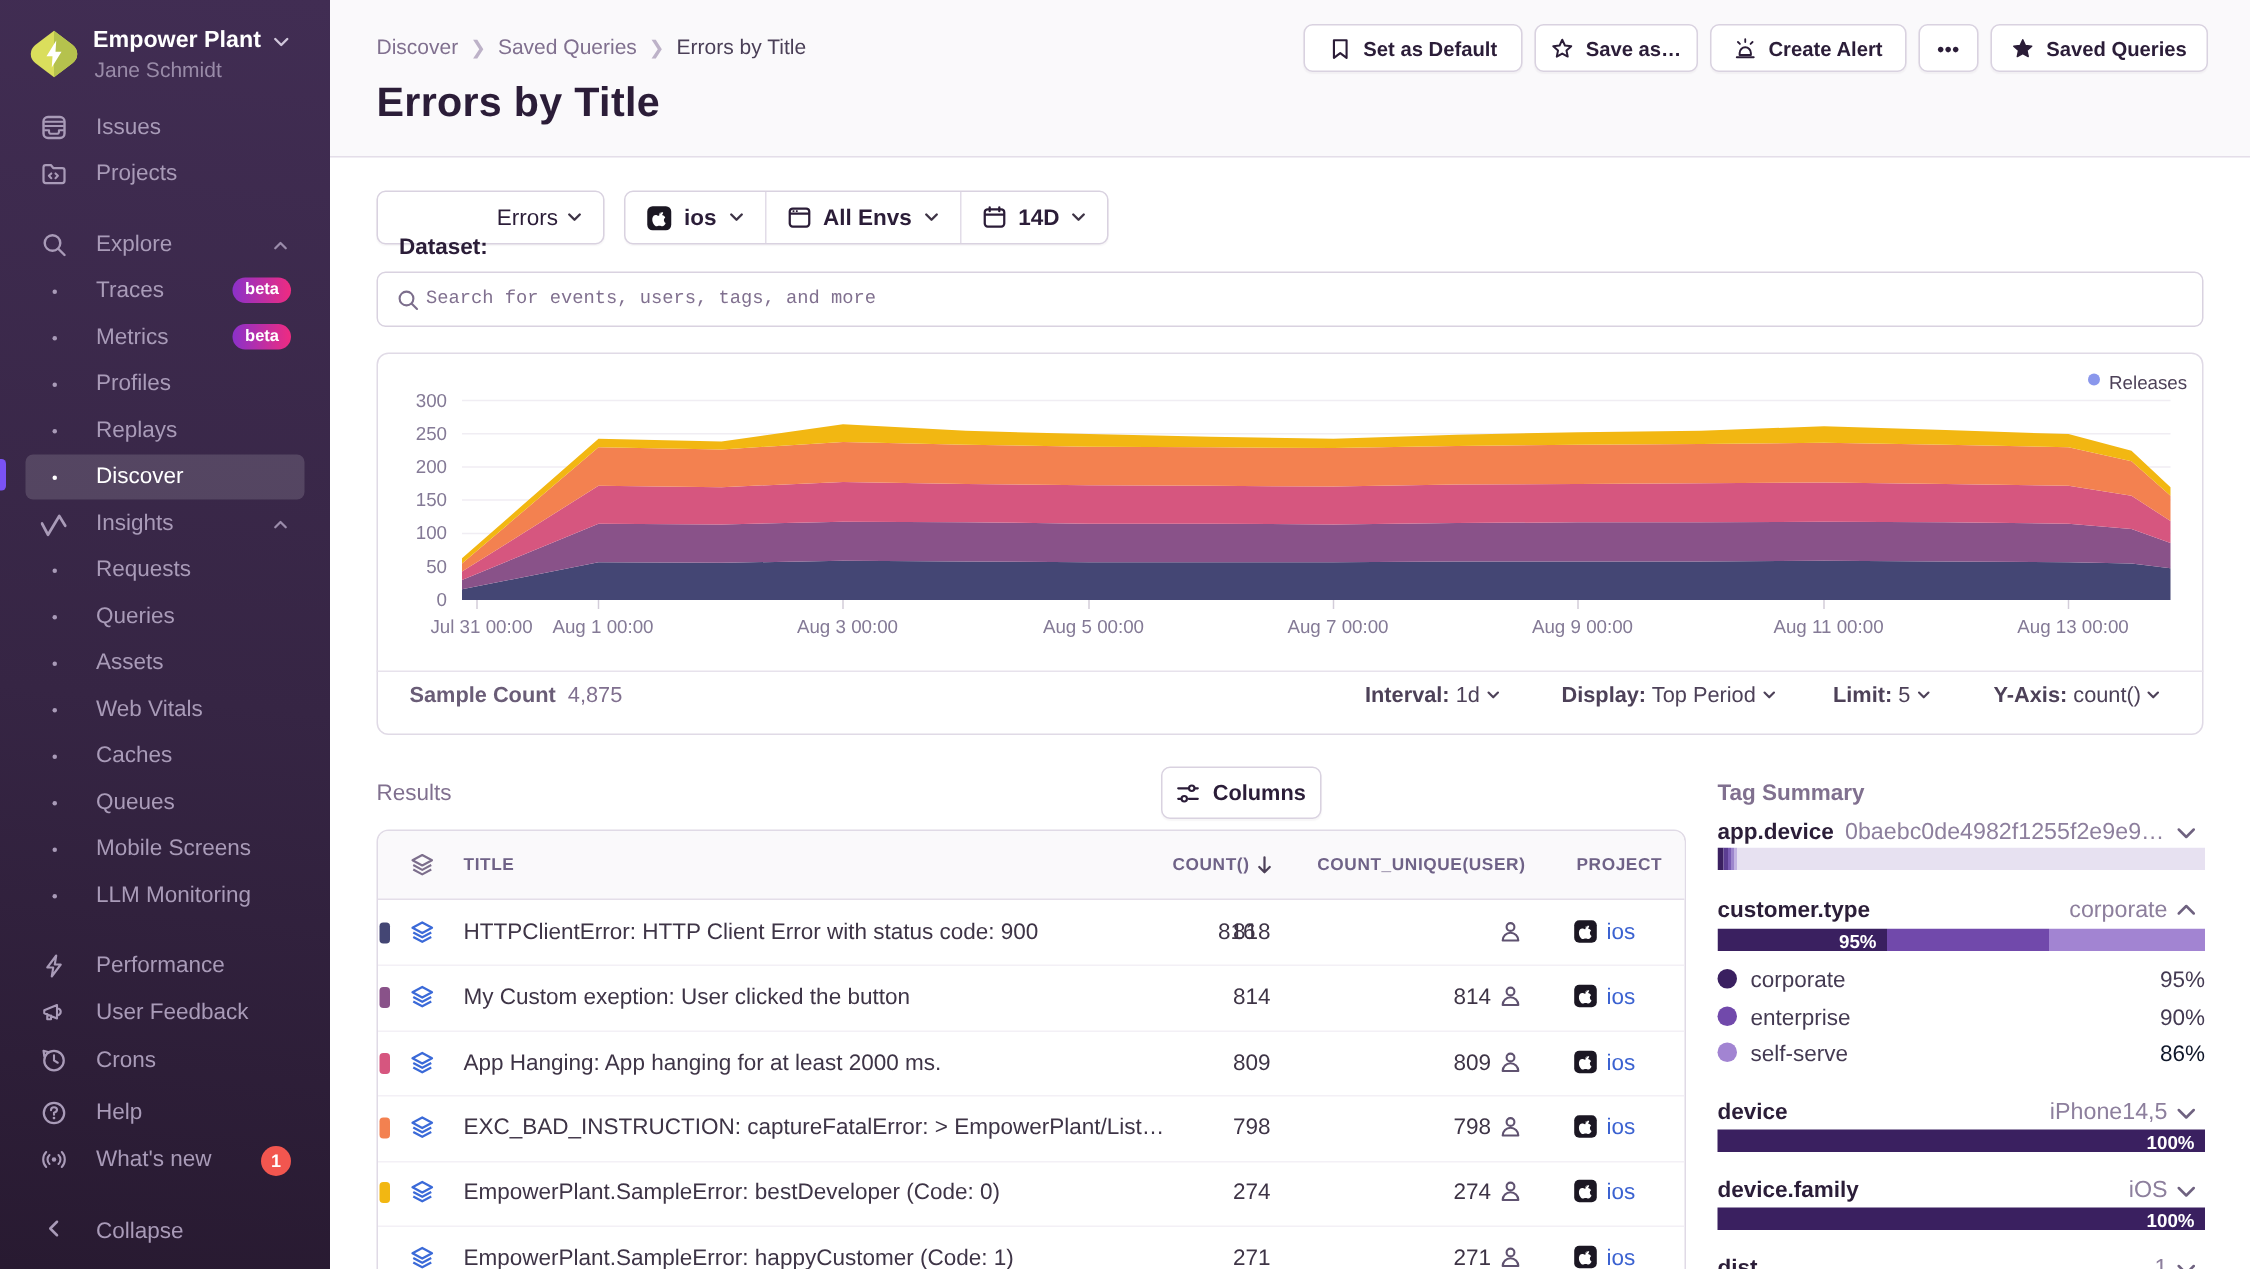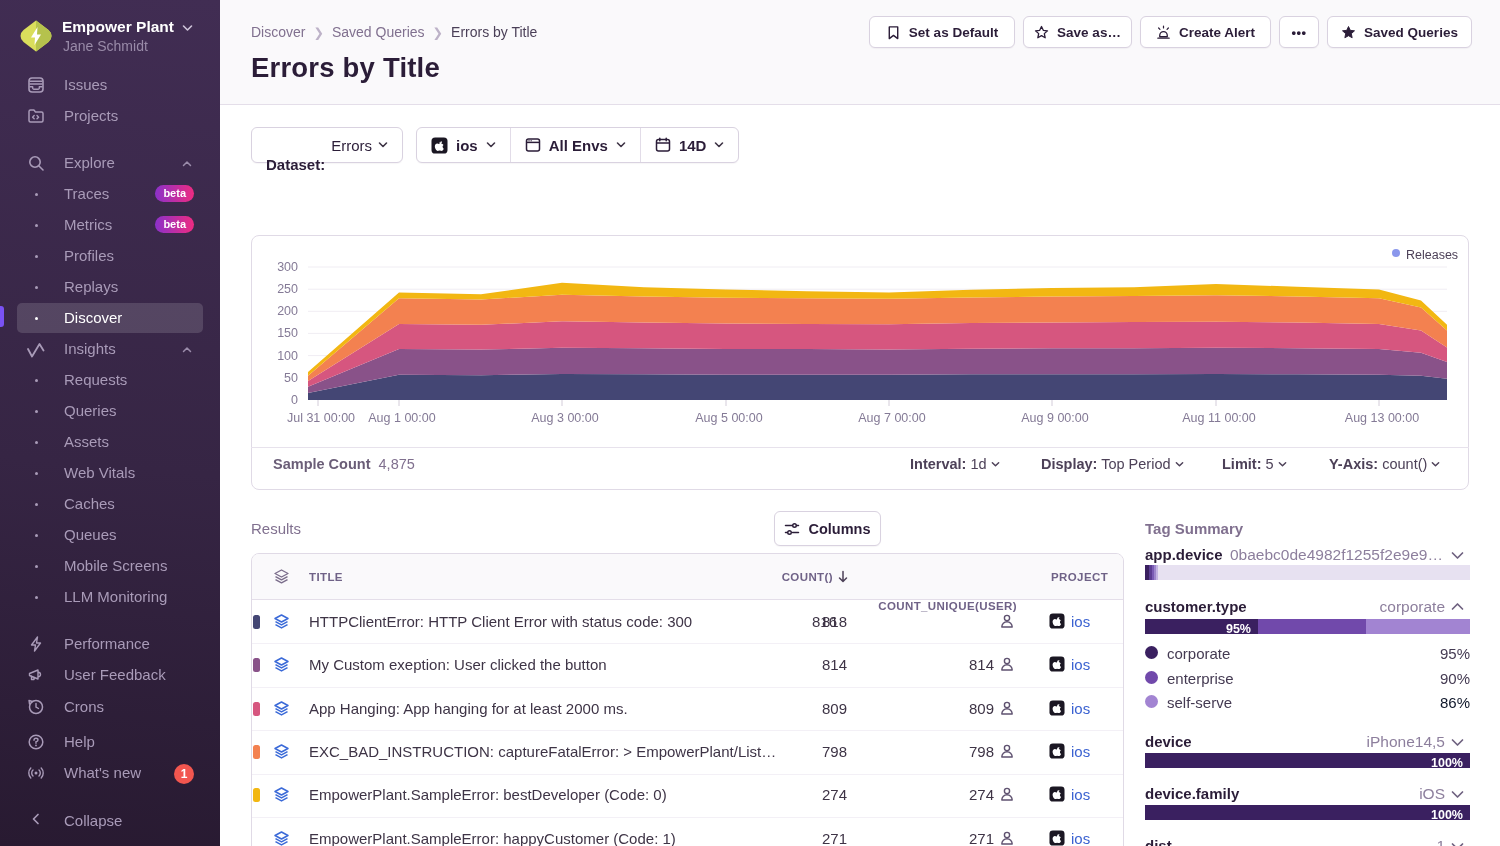--- a/index.html
+++ b/index.html
@@ -230,20 +230,27 @@
           <path d="M1.5 6 h13" stroke="#2b1d38" stroke-width="1.5"></path>
           <path d="M4.8 1.2 v2.6 M11.2 1.2 v2.6" stroke="#2b1d38" stroke-width="1.5" stroke-linecap="round"></path>
         </svg>
         <span>14D</span>
         <svg class="chev" viewBox="0 0 10 10">
           <path d="M1.5 3 L5 6.5 L8.5 3" fill="none" stroke="#3e3446" stroke-width="1.6" stroke-linecap="round" stroke-linejoin="round"></path>
         </svg>
       </div>
   </div>
 
+  <div class="abs" style="left:251px;top:181px;width:1218px;height:37px;background:#fff;border:1px solid #d9d2e0;border-radius:6px;">
+    <svg class="abs" style="left:12px;top:10px" width="16" height="16" viewBox="0 0 16 16">
+        <circle cx="7" cy="7" r="4.6" fill="none" stroke="#7c6e8c" stroke-width="1.4"></circle>
+        <path d="M10.5 10.5 L14 14" stroke="#7c6e8c" stroke-width="1.4" stroke-linecap="round"></path>
+      </svg>
+    <div class="abs" style="left:32px;top:10px;font-family:'Liberation Mono',monospace;font-size:12.5px;color:#80708f;">Search for events, users, tags, and more</div>
+  </div>
 
   <div class="panel" style="left:251px;top:235px;width:1218px;height:255px;"></div>
   <div class="abs" style="left:1392px;top:249px;width:8px;height:8px;border-radius:50%;background:#8a97ec;"></div>
   <div class="abs" style="left:1406px;top:248px;font-size:12.5px;color:#4d4158;">Releases</div>
   <svg class="abs" style="left:252px;top:240px;" width="1216" height="200" viewBox="0 0 1216 200">
     <g stroke="#f0edf3" stroke-width="1">
       <line x1="56" y1="27" x2="1195" y2="27"></line>
         <line x1="56" y1="49.2" x2="1195" y2="49.2"></line>
         <line x1="56" y1="71.3" x2="1195" y2="71.3"></line>
         <line x1="56" y1="93.4" x2="1195" y2="93.4"></line>
@@ -321,29 +328,29 @@
     <div class="abs" style="left:0;top:0;width:873px;height:46px;background:#faf9fb;border-bottom:1px solid #e4dee9;"></div>
     <svg class="abs" style="left:21px;top:14px" width="17" height="17" viewBox="0 0 17 17">
         <path d="M8.5 2 L15 5.5 L8.5 9 L2 5.5 Z" fill="none" stroke="#7c6e8c" stroke-width="1.4" stroke-linejoin="round"></path>
         <path d="M2.5 8.7 L8.5 11.9 L14.5 8.7 M2.5 11.7 L8.5 14.9 L14.5 11.7" fill="none" stroke="#7c6e8c" stroke-width="1.4" stroke-linejoin="round"></path>
       </svg>
     <div class="abs th" style="left:57px;top:17px;">TITLE</div>
     <div class="abs th" style="left:440px;top:17px;width:141px;text-align:right;">COUNT()</div>
     <svg class="abs" style="left:585px;top:16px" width="12" height="13" viewBox="0 0 12 13">
         <path d="M6 1.5 V11 M2.5 8 L6 11.5 L9.5 8" fill="none" stroke="#4d4158" stroke-width="1.5" stroke-linecap="round" stroke-linejoin="round"></path>
       </svg>
-    <div class="abs th" style="left:620px;top:17px;width:145px;text-align:right;margin-top:29px;">COUNT_UNIQUE(USER)</div>
+    <div class="abs th" style="left:620px;top:17px;width:145px;text-align:right;">COUNT_UNIQUE(USER)</div>
     <div class="abs th" style="left:799px;top:17px;">PROJECT</div>
     <div id="rows">
         <div class="chip" style="top:61px;background:#444674;"></div>
         <svg class="abs" style="left:21px;top:59px" width="17" height="17" viewBox="0 0 17 17">
           <path d="M8.5 2 L15 5.5 L8.5 9 L2 5.5 Z" fill="none" stroke="#3b6ad8" stroke-width="1.5" stroke-linejoin="round"></path>
           <path d="M2.5 8.7 L8.5 11.9 L14.5 8.7 M2.5 11.7 L8.5 14.9 L14.5 11.7" fill="none" stroke="#3b6ad8" stroke-width="1.5" stroke-linejoin="round"></path>
         </svg>
-        <div class="abs cell" style="left:57px;top:59px;">HTTPClientError: HTTP Client Error with status code: 300</div>
+        <div class="abs cell" style="left:57px;top:59px;">HTTPClientError: HTTP Client Error with status code: 900</div>
         <div class="abs cell" style="left:440px;top:59px;width:155px;text-align:right;">818</div>
         <div class="abs cell" style="left:560px;top:59px;width:182px;text-align:left;">816</div>
         <svg class="abs" style="left:747px;top:59px" width="16" height="16" viewBox="0 0 16 16">
           <circle cx="8" cy="5" r="2.6" fill="none" stroke="#5f5270" stroke-width="1.4"></circle>
           <path d="M2.8 14 a5.2 5.2 0 0 1 10.4 0 Z" fill="none" stroke="#5f5270" stroke-width="1.4" stroke-linejoin="round"></path>
         </svg>
         <svg class="abs" style="left:797px;top:59px" width="16" height="16" viewBox="0 0 17 17">
           <rect x="0.5" y="0.5" width="16" height="16" rx="3.6" fill="#1b1723"></rect>
           <path d="M8.5 5.1 c0.9 -0.8 2 -0.7 2.6 -0.6 c0 0.8 -0.4 1.5 -0.9 1.9 c0.9 0.1 1.9 0.7 2.3 1.6 c-0.7 0.5 -1.1 1.3 -0.8 2.3 c0.2 0.8 0.7 1.2 1.1 1.4 c-0.4 1 -1.3 2.2 -2.3 2.2 c-0.6 0 -1 -0.4 -1.9 -0.4 c-0.9 0 -1.4 0.4 -2 0.4 c-1 0 -2.4 -1.9 -2.7 -3.7 c-0.3 -1.9 0.4 -3.6 2.1 -3.8 c0.8 -0.1 1.5 0.5 2 0.5 c0.2 0 0.4 -0.1 0.5 -0.2 Z M10.2 4.5 c-0.7 0.1 -1.5 0.6 -1.7 1.5" fill="#fff"></path>
         </svg>

